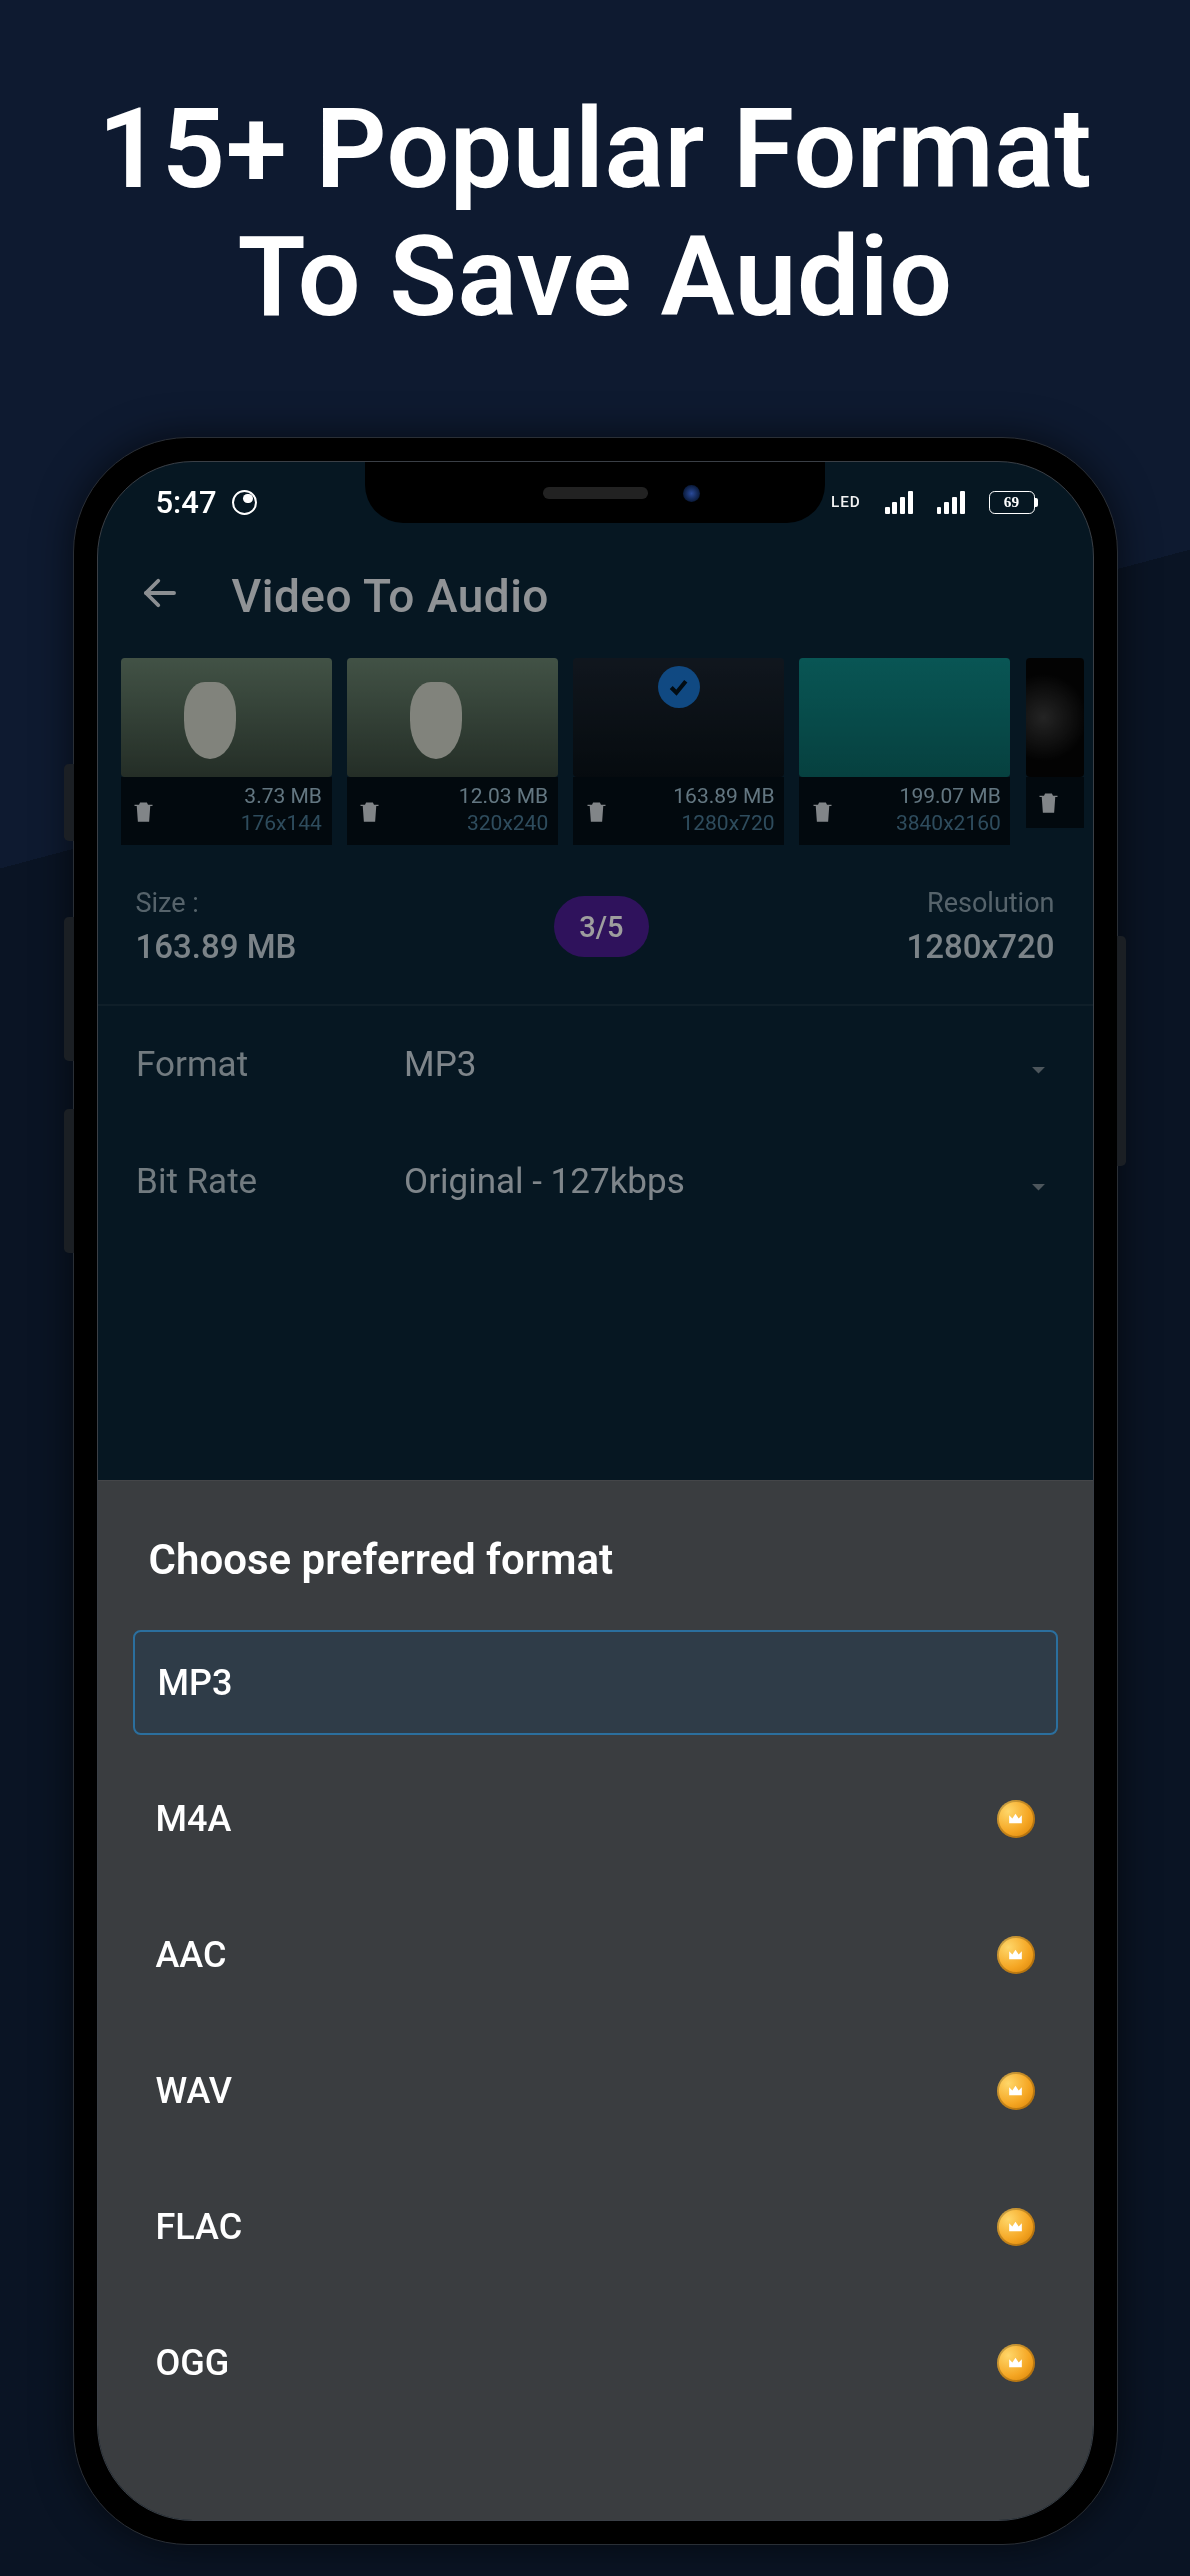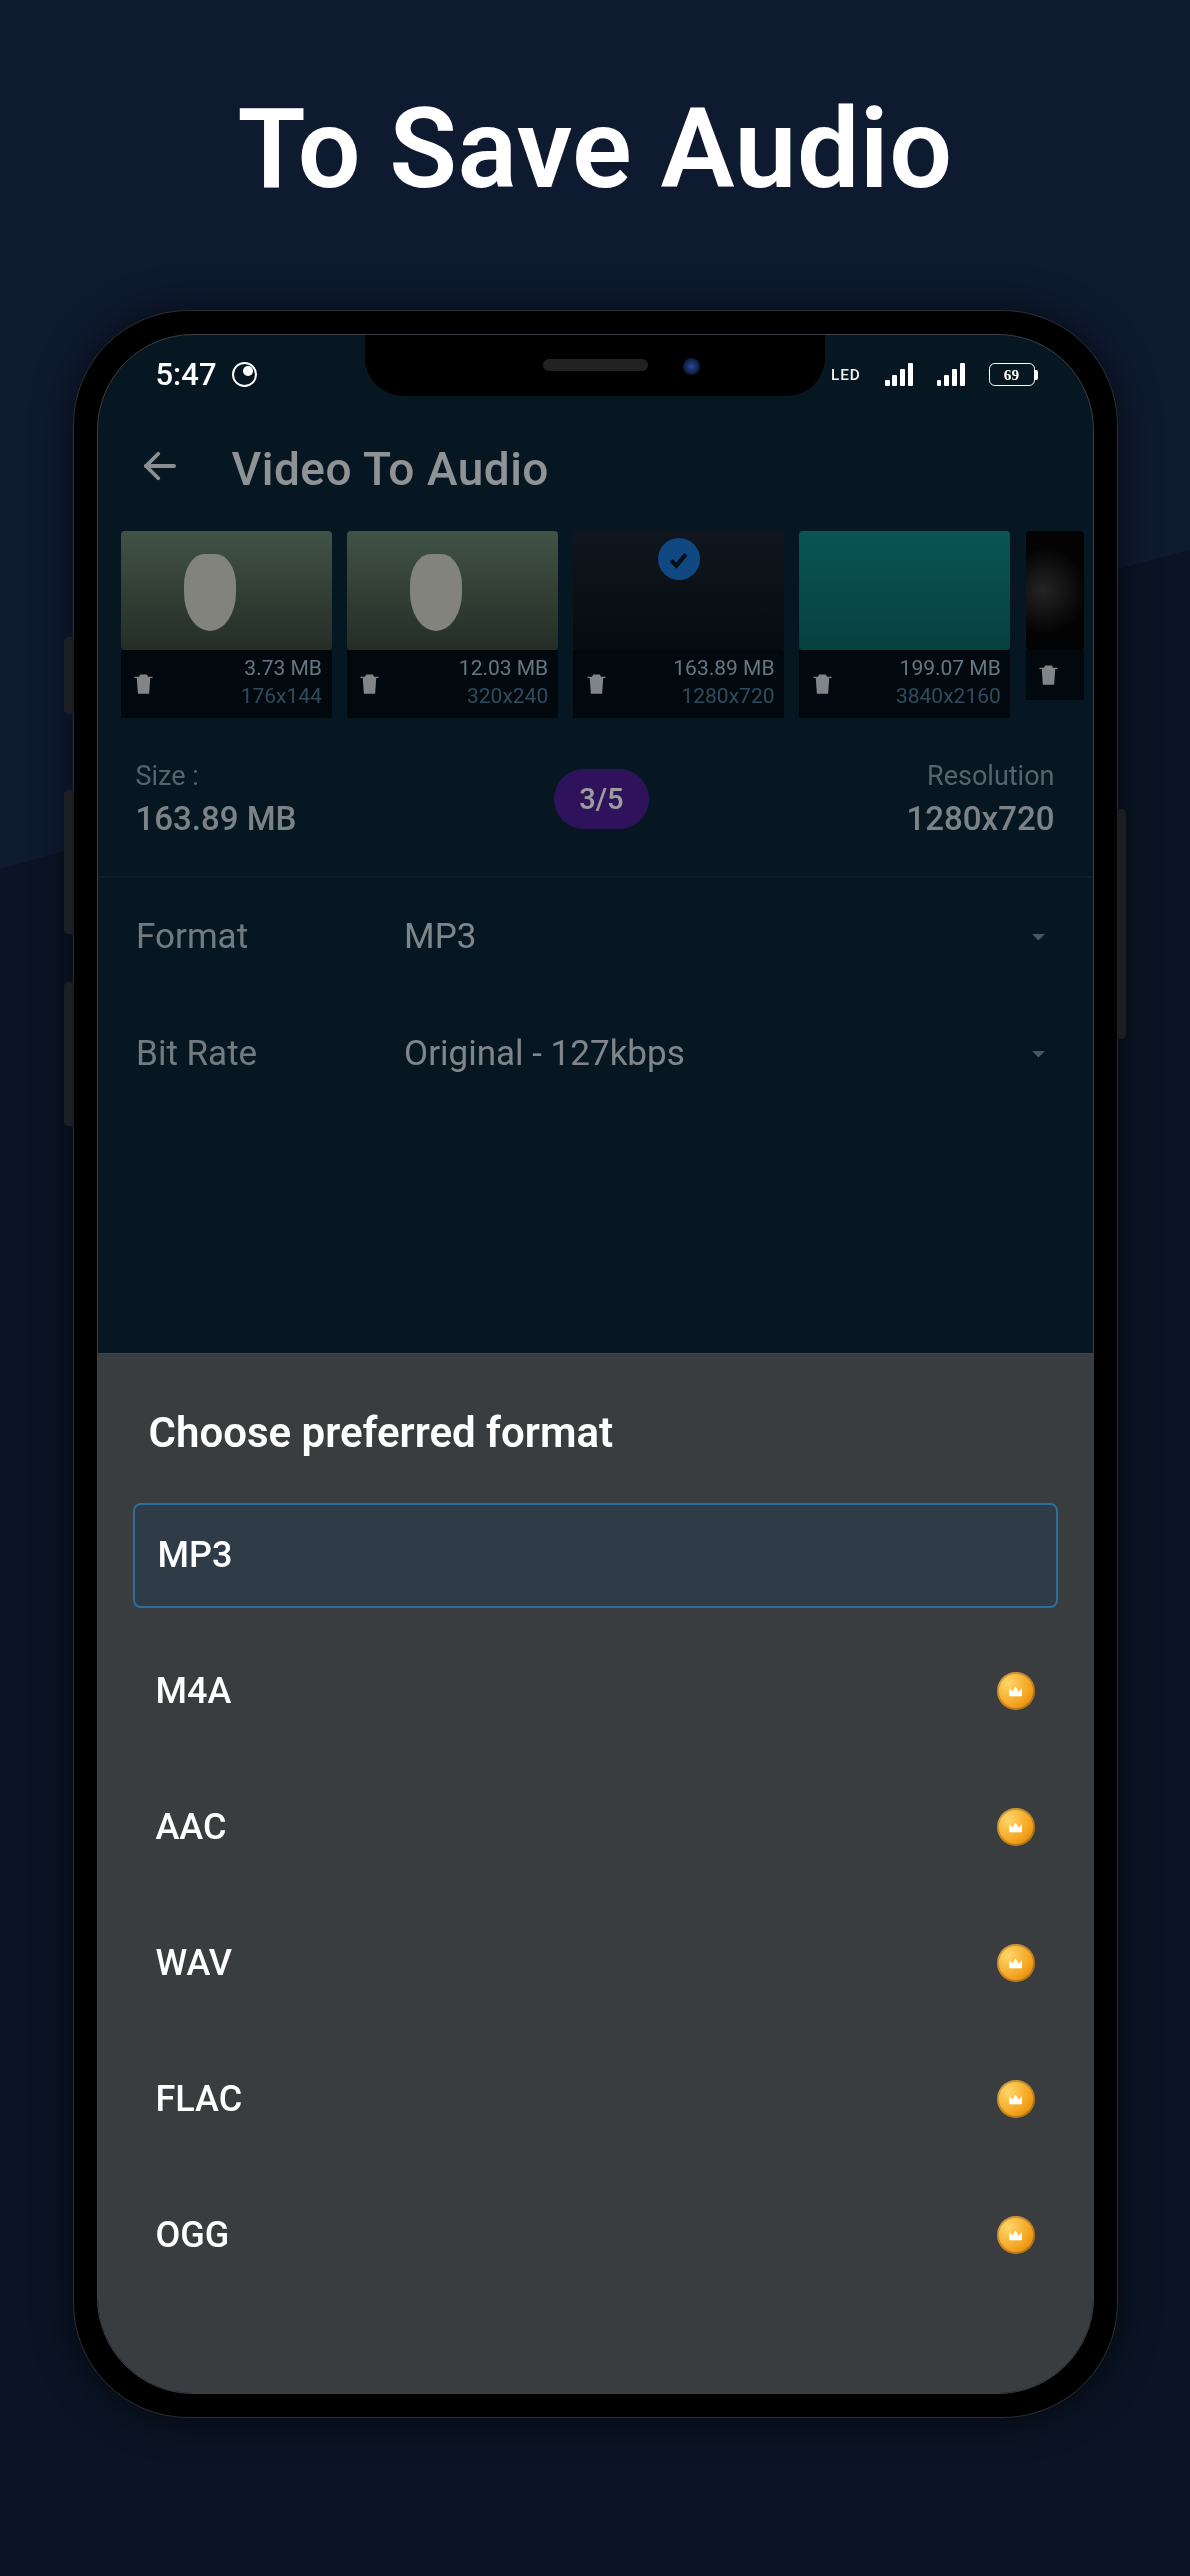--- a/index.html
+++ b/index.html
@@ -270,21 +270,21 @@
     padding: 13.4px 25px;
     border-radius: 38px;
   }
   .divider { height: 1.9px; background: rgba(255,255,255,0.06); margin: 0 0 0; }
 
   .settings {
     padding: 0 29px;
   }
   .setting-row {
     display: flex;
-    align-items: center;
+    align-items: flex-end;
     padding: 38px 9.6px;
   }
   .setting-row .label {
     width: 268px;
     color: #b8c6cf;
     font-size: 35px;
   }
   .setting-row .value {
     flex: 1;
     color: #cdd8e0;
@@ -346,20 +346,21 @@
     width: 19px; height: 19px;
     fill: #fff;
   }
 </style>
 </head>
 <body>
 
 <div class="bg-slice"></div>
 
 <div class="headline">
+  <div>15+ Popular Format</div>
   <div>To Save Audio</div>
 </div>
 
 <div class="phone-wrap">
   <div class="phone">
     <div class="phone-side-btn sb1"></div>
     <div class="phone-side-btn sb2"></div>
     <div class="phone-side-btn sb3"></div>
     <div class="phone-side-btn-r sbr"></div>
     <div class="phone-inner">

